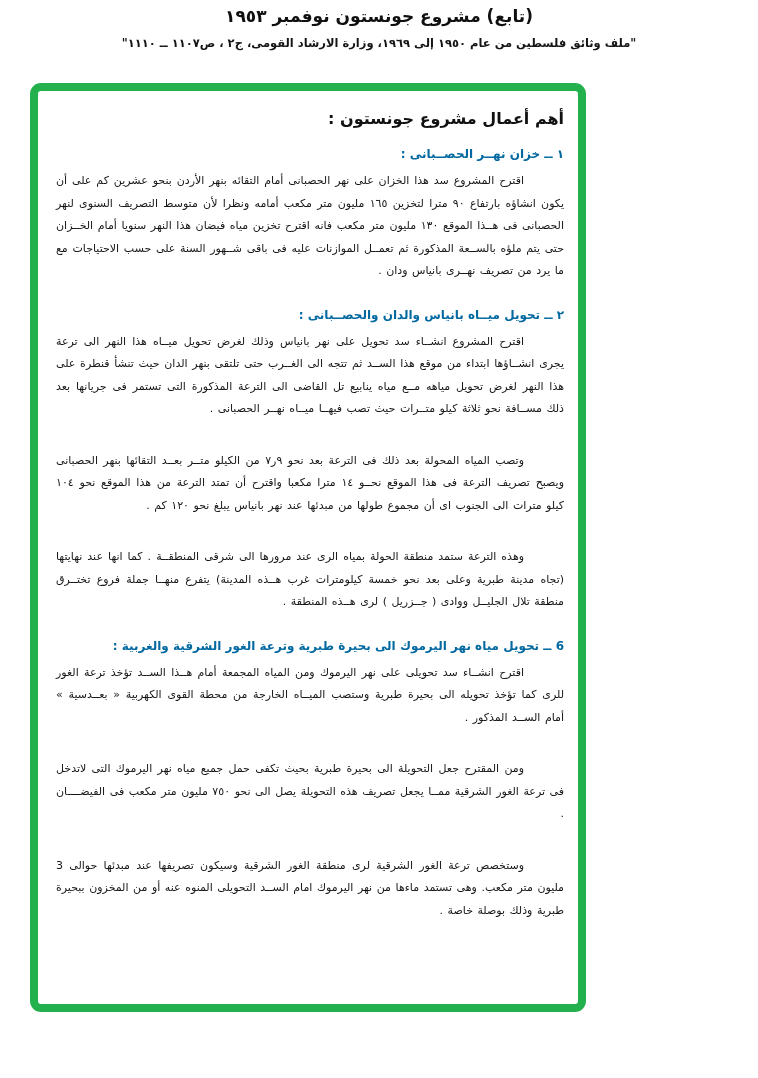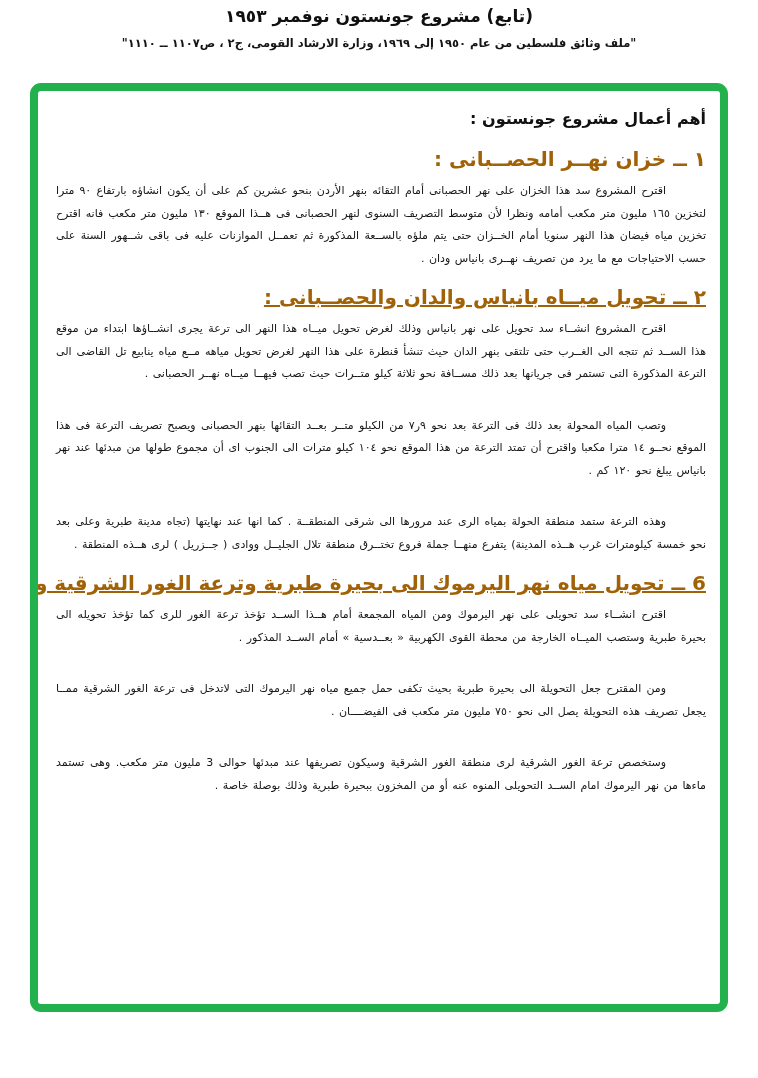--- a/index.html
+++ b/index.html
@@ -17,39 +17,39 @@
   }
   .page-title {
     font-size: 17px; font-weight: bold; letter-spacing: 0.5px;
   }
   .page-source {
     font-size: 11.5px; font-weight: bold; margin-top: 10px; color: #151515;
   }
 
   .content-frame {
     position: absolute; left: 30px; top: 83px;
-    width: 698px; height: 929px;
+    width: 556px; height: 929px;
     box-sizing: border-box;
     border: 8px solid #22b14c;
     border-radius: 11px;
     background: #fff;
     padding: 8px 14px 0 18px;
     overflow: hidden;
   }
 
   .doc { direction: rtl; text-align: justify; color: #161616; }
 
   .doc-heading {
     font-size: 16px; font-weight: bold; margin: 10px 0 0 0; color: #111;
   }
   .section-title {
-    font-size: 20px; font-weight: bold; margin: 19px 0 0 0; color: #a16207;
+    font-size: 12px; font-weight: bold; margin: 19px 0 0 0; color: #0369a1;
     white-space: nowrap;
   }
-  .section-title.tight { margin-top: 15px; text-decoration: underline; }
+  .section-title.tight { margin-top: 25px; }
 
   .doc p {
     font-size: 11px;
     line-height: 22.5px;
     margin: 9px 0 0 0;
     text-indent: 40px;
     word-spacing: 1px;
   }
   .doc p + p { margin-top: 29px; }
 </style>

